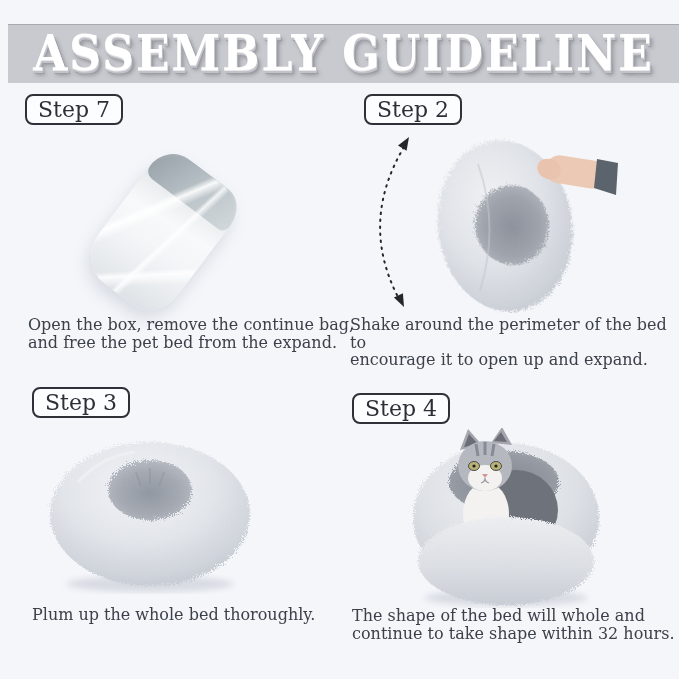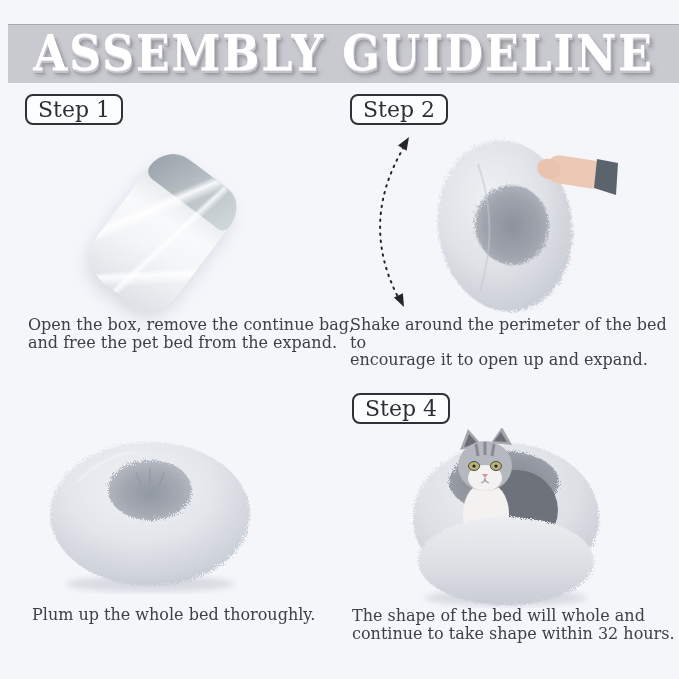--- a/index.html
+++ b/index.html
@@ -9,21 +9,21 @@
   .band{position:absolute;left:8px;right:0;top:24px;height:58px;background:#c9cacf;
         border-top:1px solid #a9aab1;}
   .title{position:absolute;left:0;right:0;top:50%;transform:translateY(-52%) scaleY(1.12);
          text-align:center;font-weight:bold;font-size:44px;letter-spacing:2px;color:#ffffff;
          white-space:nowrap;
          text-shadow:0 1px 0 #e8e8ec,1px 2px 0 #c2c2c8,2px 3px 1px #9c9ca4,3px 4px 4px rgba(96,96,106,.55);}
   
   .badge{position:absolute;box-sizing:border-box;height:31px;padding:0 11px;
          border:2px solid #303038;border-radius:8px;background:#fcfdff;
          font-size:22px;line-height:27px;color:#2d2f37;}
-  .b1{left:25px;top:94px}.b2{left:350px;top:94px}.b3{left:32px;top:387px}.b4{left:352px;top:393px}
+  .b1{left:25px;top:94px}.b2{left:364px;top:94px}.b3{left:32px;top:387px}.b4{left:352px;top:393px}
   
   .caption{position:absolute;font-size:16px;line-height:17.5px;color:#3c4049;}
   .c1{left:28px;top:316px}.c2{left:350px;top:316px}.c3{left:32px;top:606px}.c4{left:352px;top:607px}
   
   .bag{position:absolute;left:112px;top:158px;width:100px;height:150px;
        border-radius:34px 30px 30px 34px/36px;transform:rotate(37deg);
        background:linear-gradient(175deg,#aeb7bc 0%,#c9cfd3 12%,#e9ecee 24%,#f8f9fa 42%,#f3f5f7 62%,#e9ecef 82%,#dde1e5 100%);
        box-shadow:2px 8px 16px rgba(140,150,165,.28);}
   .bag-cap{position:absolute;top:0;left:0;right:0;height:38px;
        border-radius:34px 30px 10px 12px/36px 36px 10px 12px;
@@ -40,22 +40,23 @@
 </style>
 </head>
 <body>
 
 <div class="page">
 
   <div class="band">
     <div class="title">ASSEMBLY GUIDELINE</div>
   </div>
 
-  <div class="badge b1">Step 1</div>
+  <div class="badge b1">Step 7</div>
   <div class="badge b2">Step 2</div>
+  <div class="badge b3">Step 3</div>
   <div class="badge b4">Step 4</div>
 
   <div class="bag">
     <div class="bag-cap"></div>
     <div class="bag-shine"></div>
   </div>
 
   <svg class="arrow" width="70" height="180" viewBox="0 0 70 180">
     <path d="M 52 14 Q 8 88 45 162" fill="none" stroke="#26262a" stroke-width="2" stroke-linecap="round" stroke-dasharray="1.5 5.5"></path>
     <polygon points="57,4 54.6,17.7 46,12.5" fill="#26262a"></polygon>

